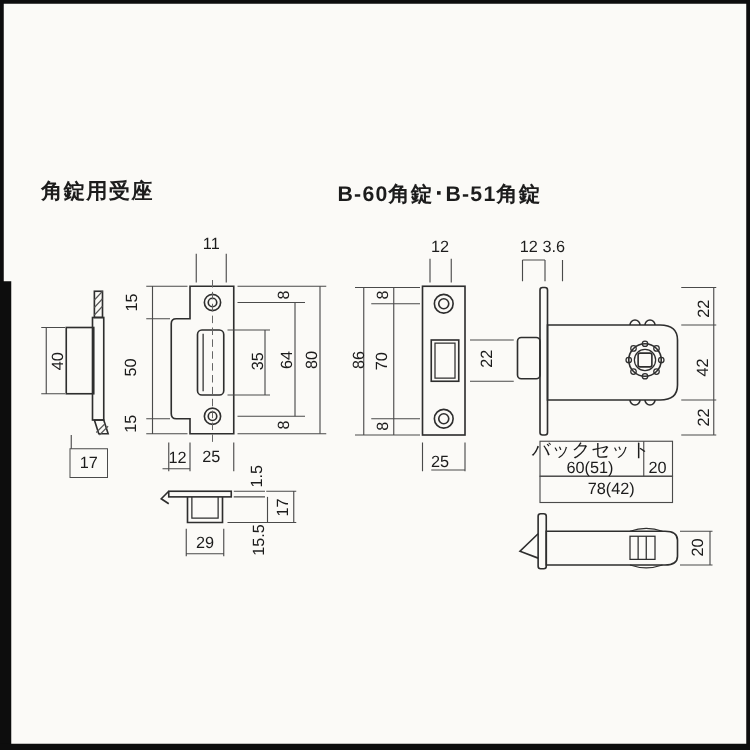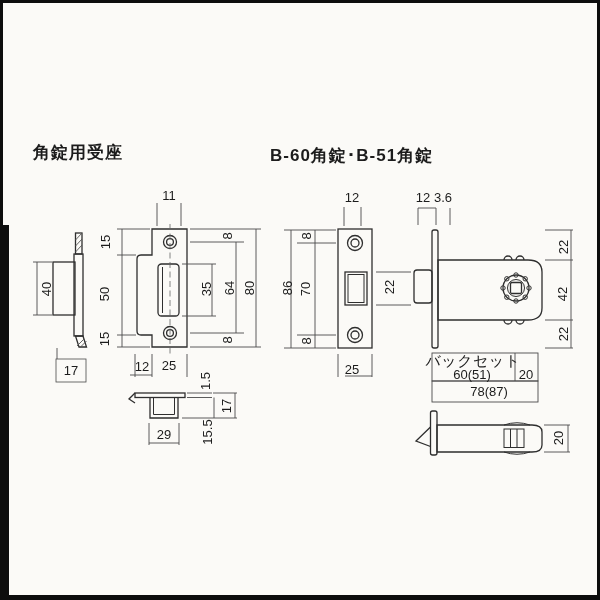--- a/index.html
+++ b/index.html
@@ -192,14 +192,14 @@
       <div class="dim rot" style="left: 389px; top: 287px;">22</div>
       <div class="dim rot" style="left: 563px; top: 247px;">22</div>
       <div class="dim rot" style="left: 562px; top: 294px;">42</div>
       <div class="dim rot" style="left: 563px; top: 334px;">22</div>
       <div class="dim rot" style="left: 558px; top: 438px;">20</div>
     </div>
 
   <div class="tbl-text small" style="left:473px;top:360px;">バックセット</div>
   <div class="tbl-text" style="left:472px;top:374px;">60(51)</div>
   <div class="tbl-text" style="left:526px;top:374px;">20</div>
-  <div class="tbl-text" style="left:489px;top:391px;">78(87)</div>
+  <div class="tbl-text" style="left:489px;top:391px;">78(42)</div>
 </div>
 
 </body></html>

